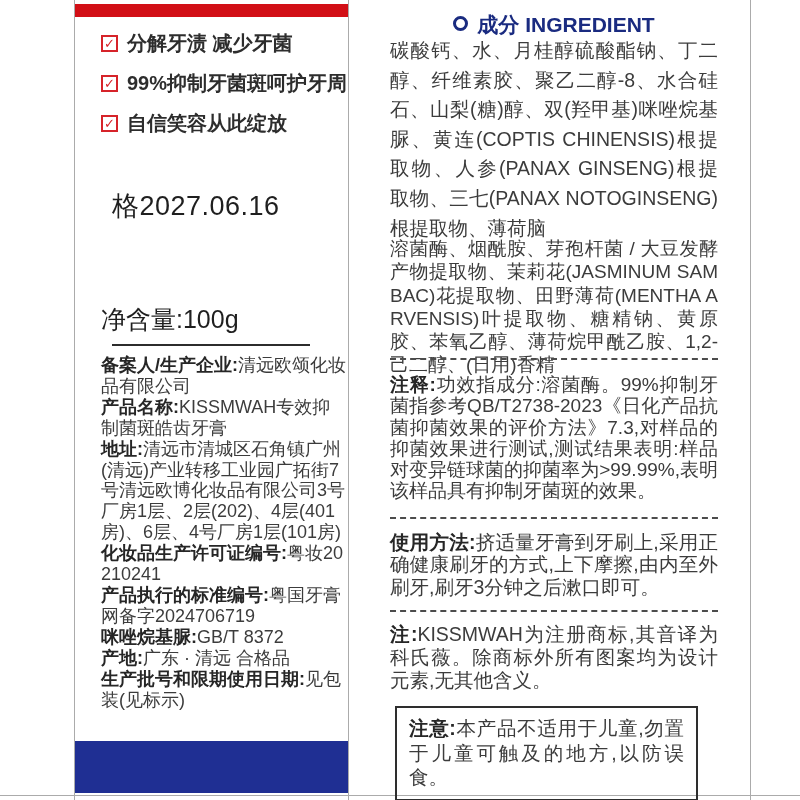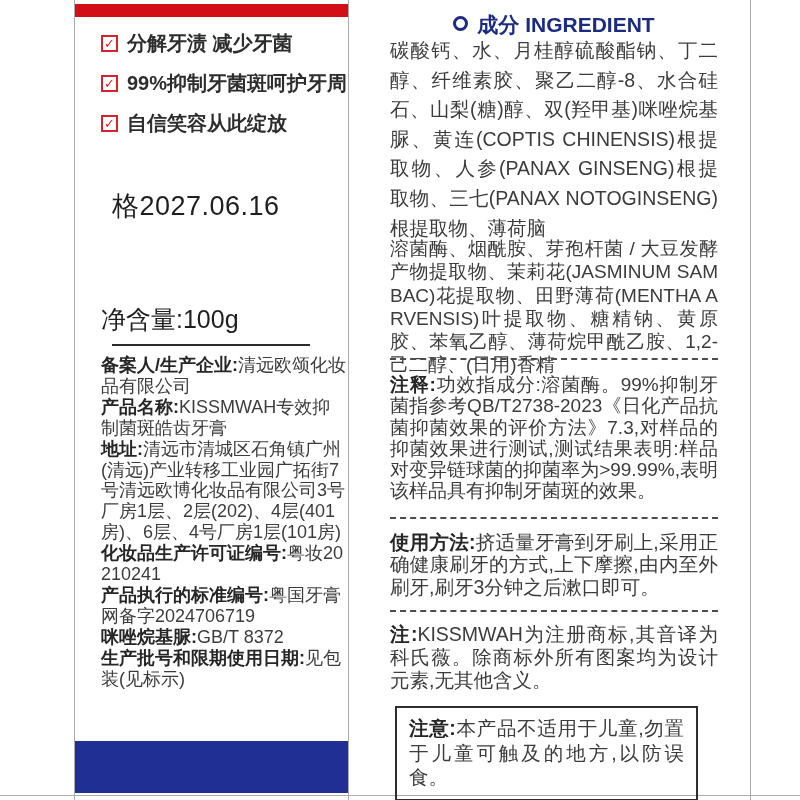--- a/index.html
+++ b/index.html
@@ -79,20 +79,21 @@
 
   <div class="divider"></div>
 
   <div class="info">
     <div><span class="lbl">备案人/生产企业:</span><span>清远欧颂化妆品有限公司</span></div>
     <div><span class="lbl">产品名称:</span><span>KISSMWAH专效抑制菌斑皓齿牙膏</span></div>
     <div><span class="lbl">地址:</span><span>清远市清城区石角镇广州(清远)产业转移工业园广拓街7号清远欧博化妆品有限公司3号厂房1层、2层(202)、4层(401房)、6层、4号厂房1层(101房)</span></div>
     <div><span class="lbl">化妆品生产许可证编号:</span><span>粤妆20210241</span></div>
     <div><span class="lbl">产品执行的标准编号:</span><span>粤国牙膏网备字2024706719</span></div>
     <div><span class="lbl">咪唑烷基脲:</span><span>GB/T 8372</span></div>
+    <div><span class="lbl">产地:</span><span>广东 · 清远 合格品</span></div>
     <div><span class="lbl">生产批号和限期使用日期:</span><span>见包装(见标示)</span></div>
   </div>
 
   <div class="blue-bar"></div>
 
   <div class="right">
 
     <div class="sec-header h1">
       <span class="ring"></span><span>成分</span>&nbsp;<span>INGREDIENT</span>
     </div>

